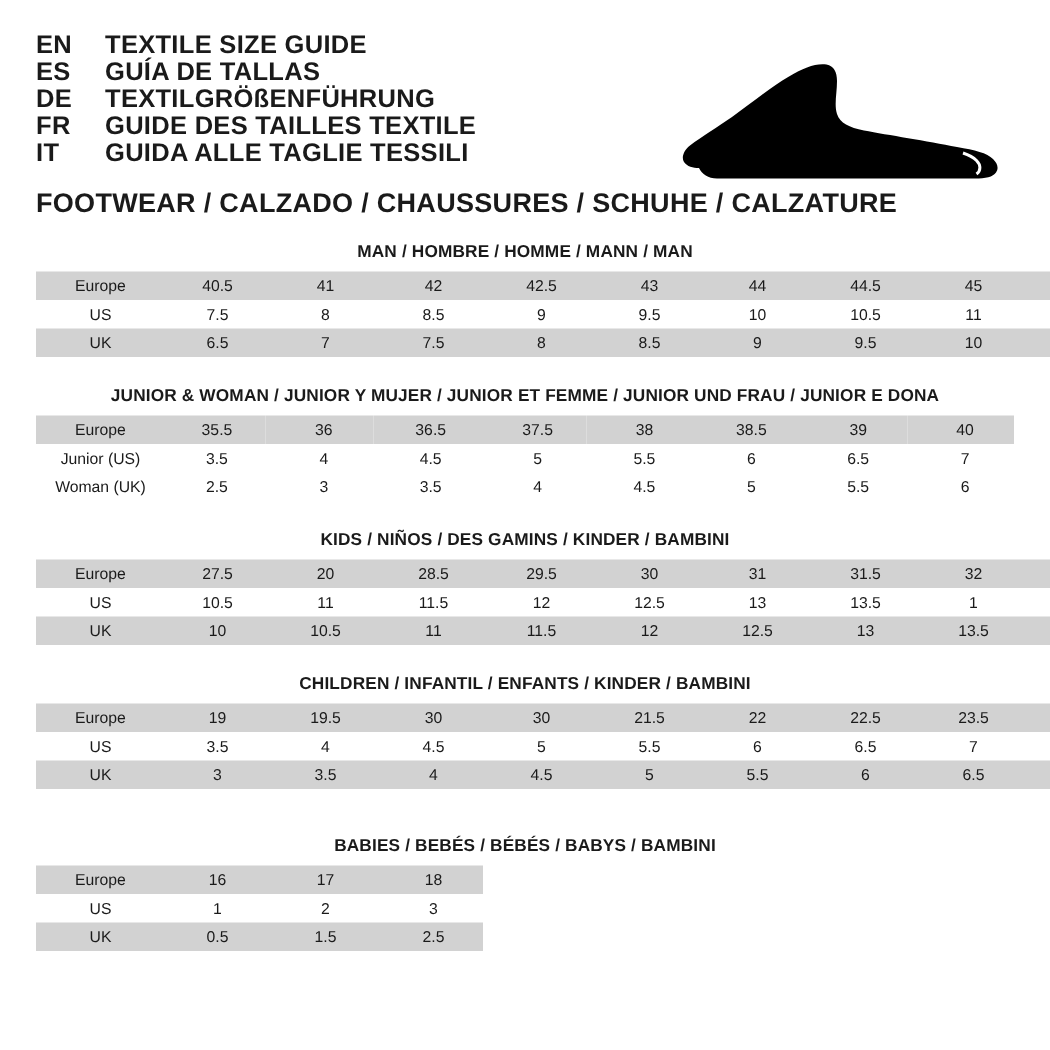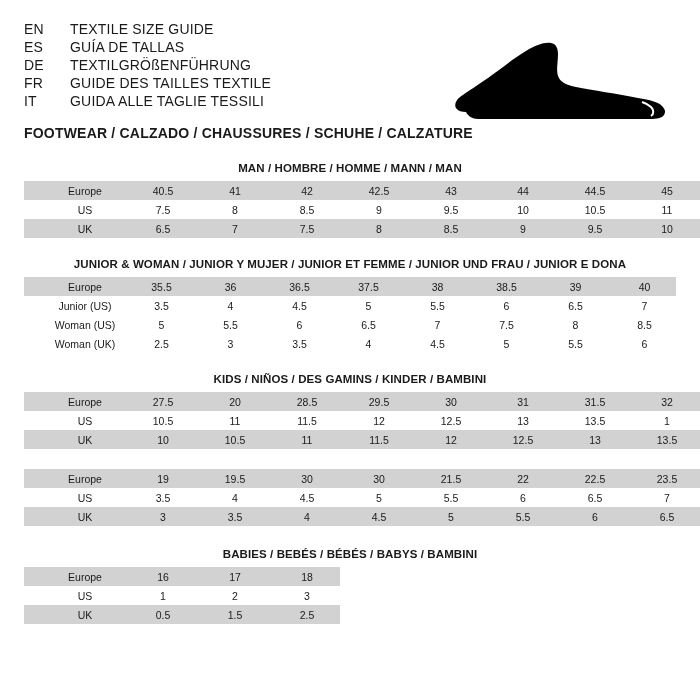--- a/index.html
+++ b/index.html
@@ -25,36 +25,36 @@
   
   .header {
     position: relative;
     height: 120px;
   }
   .lang-table {
     border-collapse: collapse;
   }
   .lang-table td {
     padding: 0 0 3px 0;
-    font-size: 14px;
-    font-weight: normal;
+    font-size: 17px;
+    font-weight: bold;
     letter-spacing: 0.2px;
     line-height: 15px;
     vertical-align: top;
   }
   .lang-code {
     width: 46px;
     color: #1a1a1a;
   }
   .lang-title {
     color: #1a1a1a;
   }
   .footwear-line {
     margin-top: 13px;
-    font-size: 14px;
+    font-size: 18px;
     font-weight: bold;
     letter-spacing: 0.2px;
   }
 
   
   .shoe {
     position: absolute;
     top: 16px;
     right: 4px;
     width: 220px;
@@ -84,31 +84,31 @@
     color: #1a1a1a;
     white-space: nowrap;
   }
   table.size-table tr.shaded td {
     background: #d2d2d2;
   }
   table.size-table tr.plain td {
     background: #ffffff;
   }
   table.size-table td.rowlabel {
-    padding-left: 22px;
+    padding-left: 4px;
   }
 
   
   .w-label { width: 78px; }
   .w-cell  { width: 66px; }
 
   .t-wide { width: 652px; }
   .t-babies { width: 276px; }
 
-  .section-babies { margin-top: 22px; }
+  .section-babies { margin-top: 32px; }
 </style>
 </head>
 <body>
 
 <div class="page">
 
   <div class="header">
     <table class="lang-table">
       <tbody>
         <tr>
@@ -210,31 +210,20 @@
           <td>3.5</td>
           <td>4</td>
           <td>4.5</td>
           <td>5</td>
           <td>5.5</td>
           <td>6</td>
           <td>6.5</td>
           <td>7</td>
         </tr>
         <tr class="plain">
-          <td class="rowlabel w-label">Woman (US)</td>
-          <td>5</td>
-          <td>5.5</td>
-          <td>6</td>
-          <td>6.5</td>
-          <td>7</td>
-          <td>7.5</td>
-          <td>8</td>
-          <td>8.5</td>
-        </tr>
-        <tr class="plain">
           <td class="rowlabel w-label">Woman (UK)</td>
           <td>2.5</td>
           <td>3</td>
           <td>3.5</td>
           <td>4</td>
           <td>4.5</td>
           <td>5</td>
           <td>5.5</td>
           <td>6</td>
         </tr>
@@ -283,20 +272,21 @@
           <td class="w-cell">13</td>
           <td class="w-cell">13.5</td>
           <td class="w-cell">1</td>
 
         </tr>
       </tbody>
     </table>
   </div>
 
   <div class="section">
+    <div class="section-title">CHILDREN / INFANTIL / ENFANTS / KINDER / BAMBINI</div>
     <table class="size-table t-wide">
       <tbody>
         <tr class="shaded">
           <td class="rowlabel w-label">Europe</td>
           <td class="w-cell">19</td>
           <td class="w-cell">19.5</td>
           <td class="w-cell">30</td>
           <td class="w-cell">30</td>
           <td class="w-cell">21.5</td>
           <td class="w-cell">22</td>

